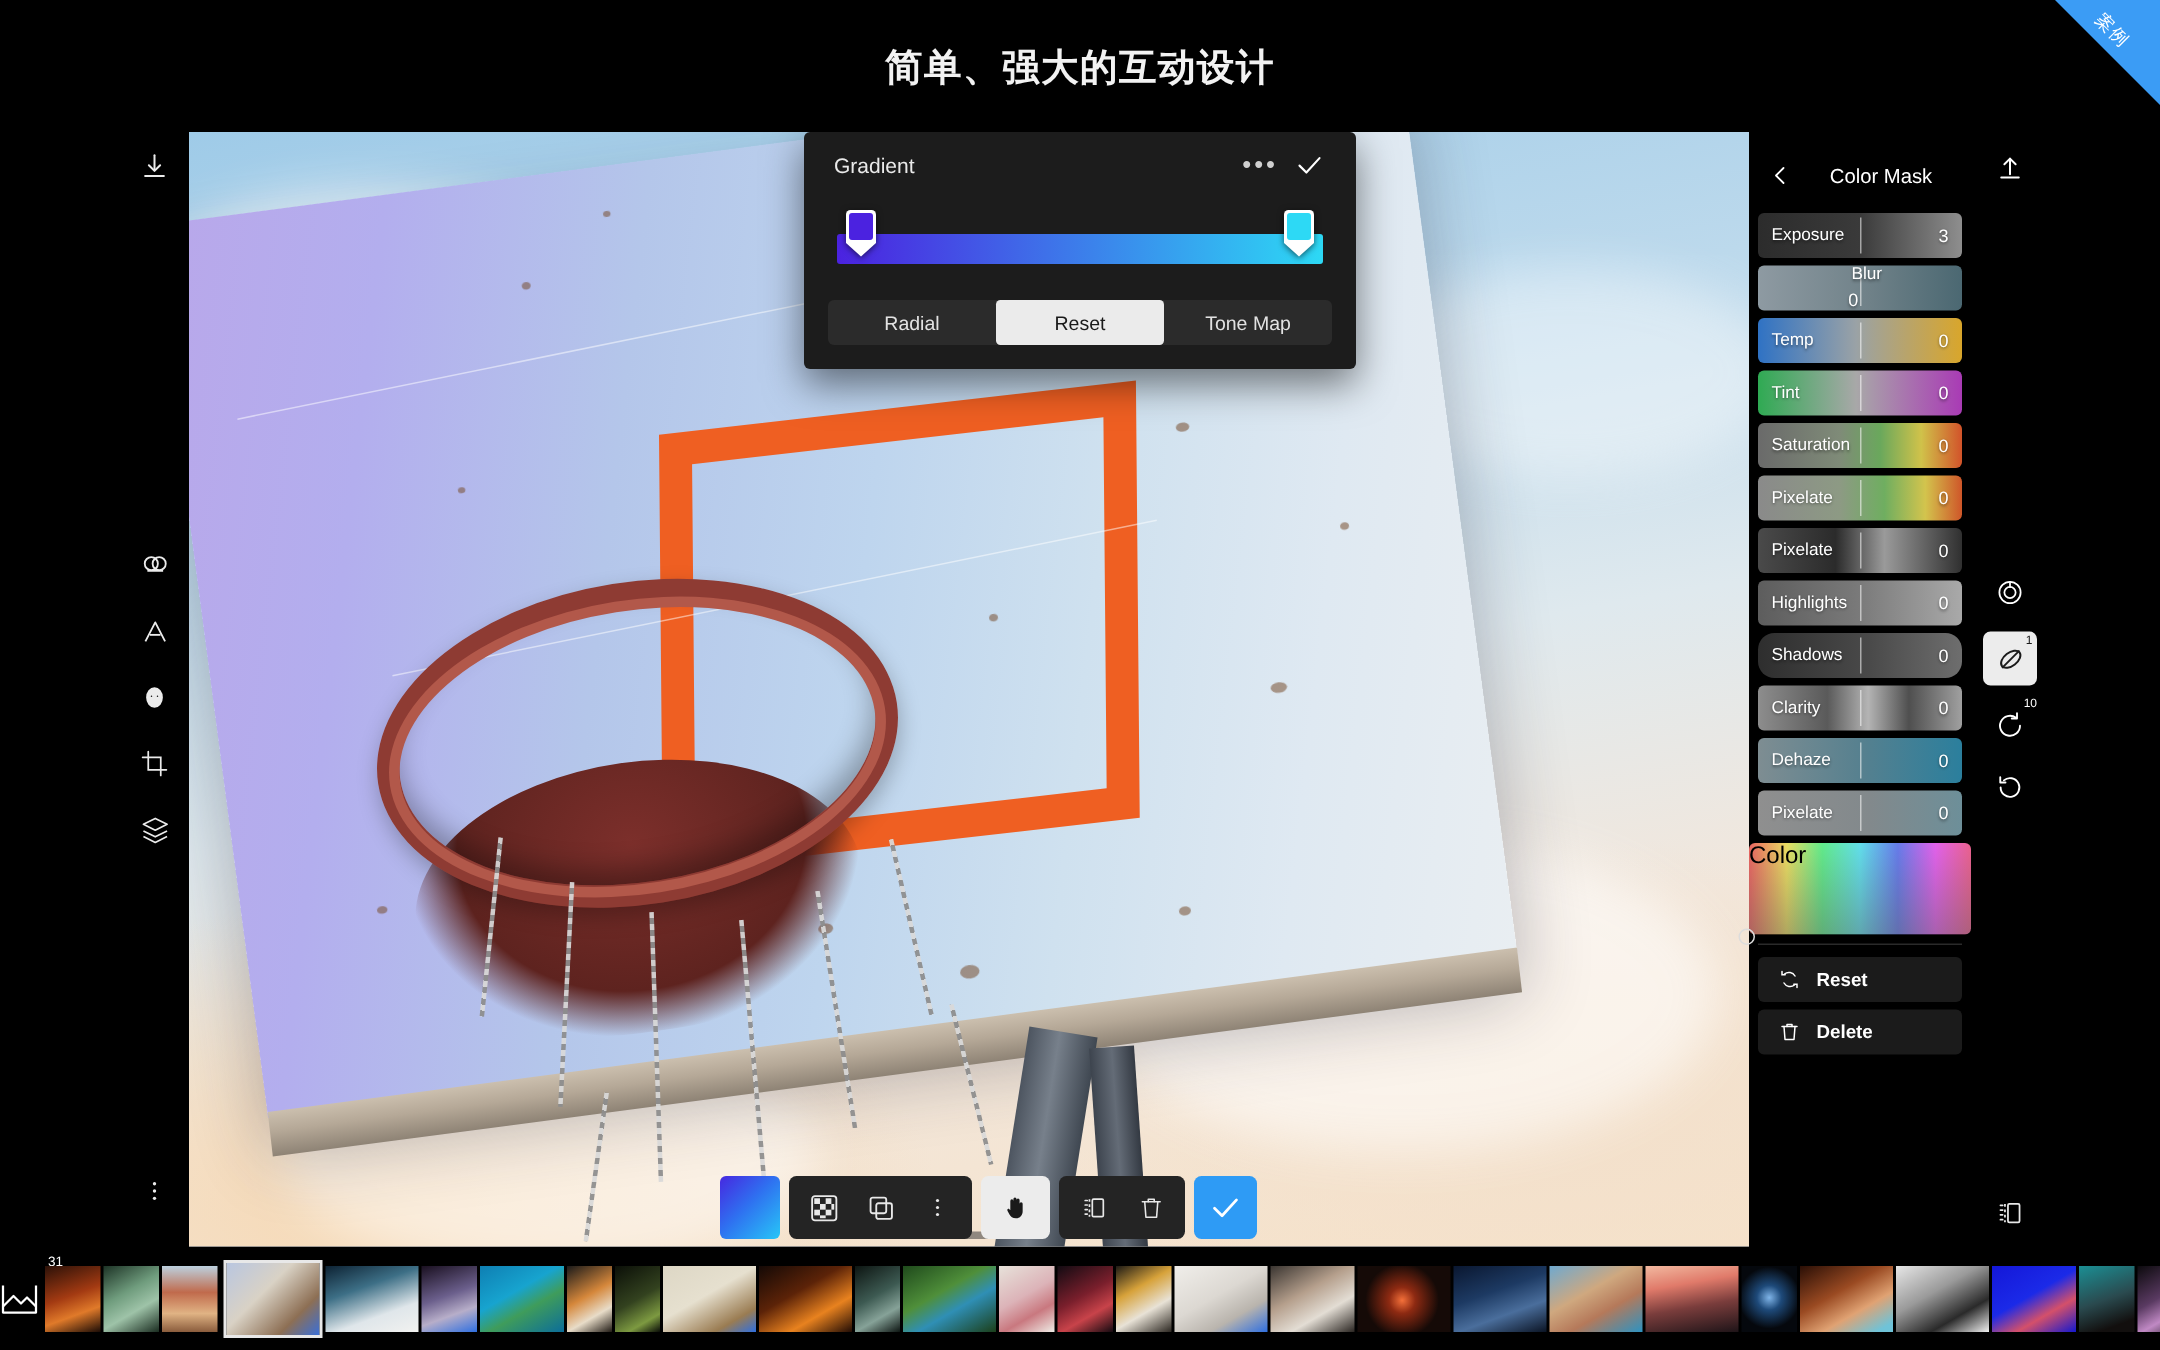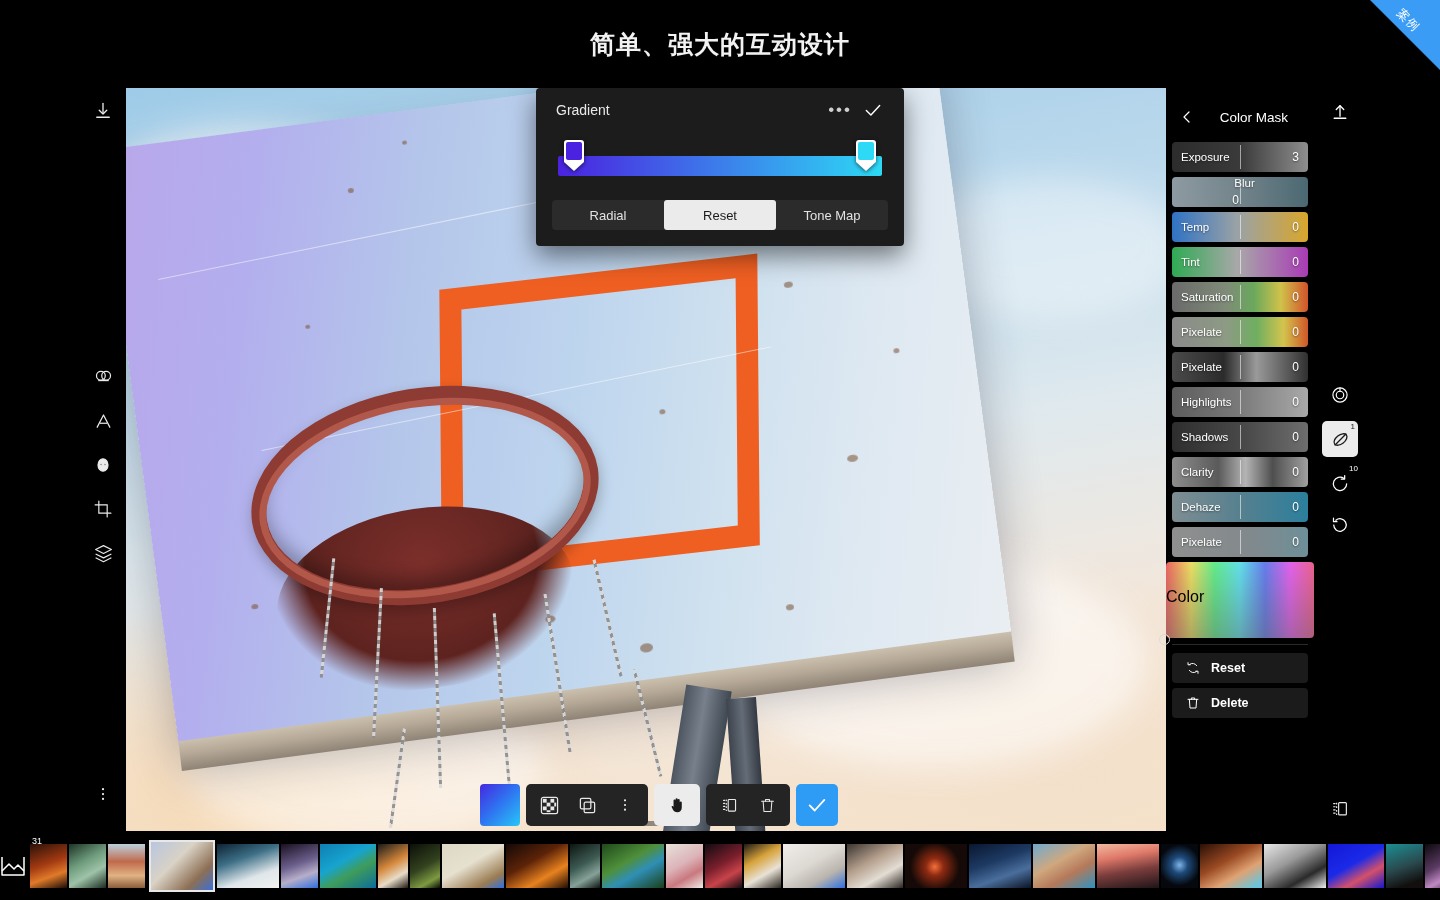--- a/index.html
+++ b/index.html
@@ -222,22 +222,22 @@
   }
   .slider .s-label {
     position: relative; color: #fff; font-size: 11.5px; padding-left: 9px;
     flex: 1; text-shadow: 0 1px 2px rgba(0,0,0,.45);
   }
   .slider .s-val {
     position: relative; color: #fff; font-size: 12px; padding-right: 9px;
     text-shadow: 0 1px 2px rgba(0,0,0,.45);
   }
   .color-field {
-    position: relative; height: 76px; border-radius: 4px; margin-bottom: 5px;
-    display: flex; align-items: center;
+    position: relative; height: 61px; border-radius: 4px; margin-bottom: 5px;
+    display: flex; align-items: flex-start;
     background:
       linear-gradient(180deg, rgba(255,255,255,.22) 0%, rgba(130,130,130,.55) 100%),
       linear-gradient(90deg,#e53935 0%,#e5d435 17%,#35e56a 33%,#35d5e5 50%,
                       #3b57e5 67%,#d935e5 84%,#e5356f 100%);
   }
   .color-field .s-label { padding-bottom: 6px; }
   .color-knob {
     position: absolute; left: -7px; bottom: -7px; width: 11px; height: 11px;
     border-radius: 50%; border: 1.5px solid #dcdcdc; background: transparent;
   }
@@ -523,21 +523,21 @@
         <div class="slider" style="background: linear-gradient(90deg, rgb(74, 74, 74) 0%, rgb(43, 43, 43) 38%, rgb(154, 154, 154) 62%, rgb(48, 48, 48) 100%);">
           <span class="tick"></span>
           <span class="s-label">Pixelate</span>
           <span class="s-val">0</span>
         </div>
         <div class="slider" style="background: linear-gradient(90deg, rgb(93, 93, 93) 0%, rgb(122, 122, 122) 50%, rgb(169, 169, 169) 100%);">
           <span class="tick"></span>
           <span class="s-label">Highlights</span>
           <span class="s-val">0</span>
         </div>
-        <div class="slider" style="background: linear-gradient(90deg, rgb(46, 46, 46) 0%, rgb(74, 74, 74) 55%, rgb(110, 110, 110) 100%);">
+        <div class="slider" style="background: linear-gradient(90deg, rgb(46, 46, 46) 0%, rgb(74, 74, 74) 55%, rgb(110, 110, 110) 100%); border-radius: 11px;">
           <span class="tick"></span>
           <span class="s-label">Shadows</span>
           <span class="s-val">0</span>
         </div>
         <div class="slider" style="background: linear-gradient(90deg, rgb(141, 141, 141) 0%, rgb(90, 90, 90) 34%, rgb(180, 180, 180) 54%, rgb(79, 79, 79) 74%, rgb(160, 160, 160) 100%);">
           <span class="tick"></span>
           <span class="s-label">Clarity</span>
           <span class="s-val">0</span>
         </div>
         <div class="slider" style="background: linear-gradient(90deg, rgb(126, 141, 146) 0%, rgb(85, 128, 143) 52%, rgb(43, 127, 157) 100%);">

